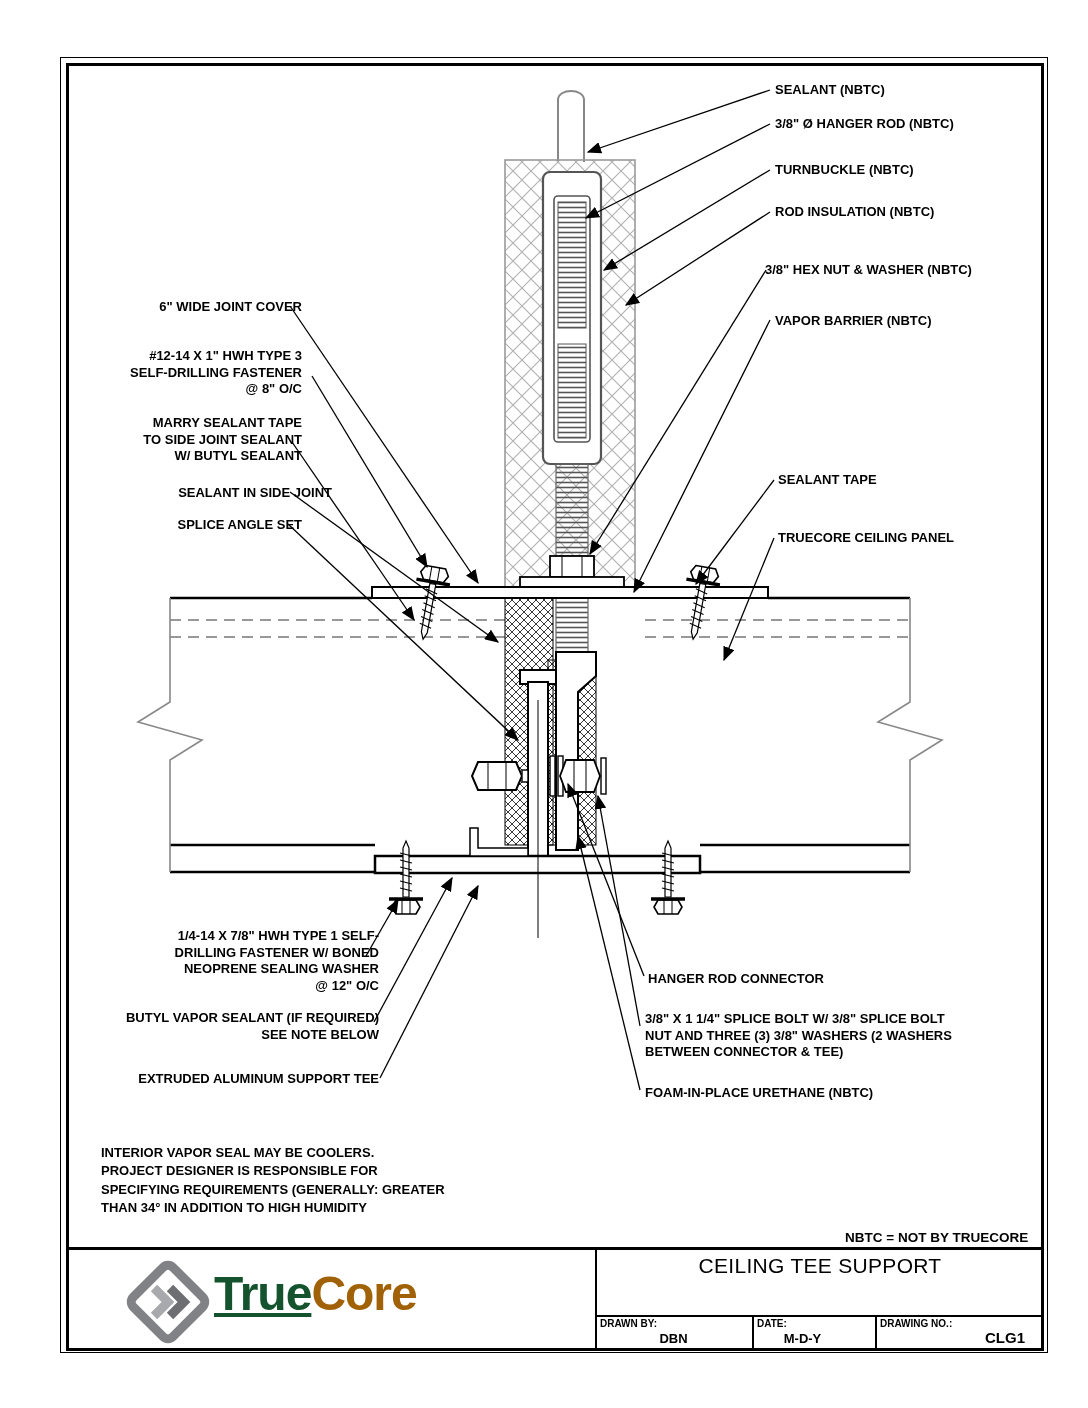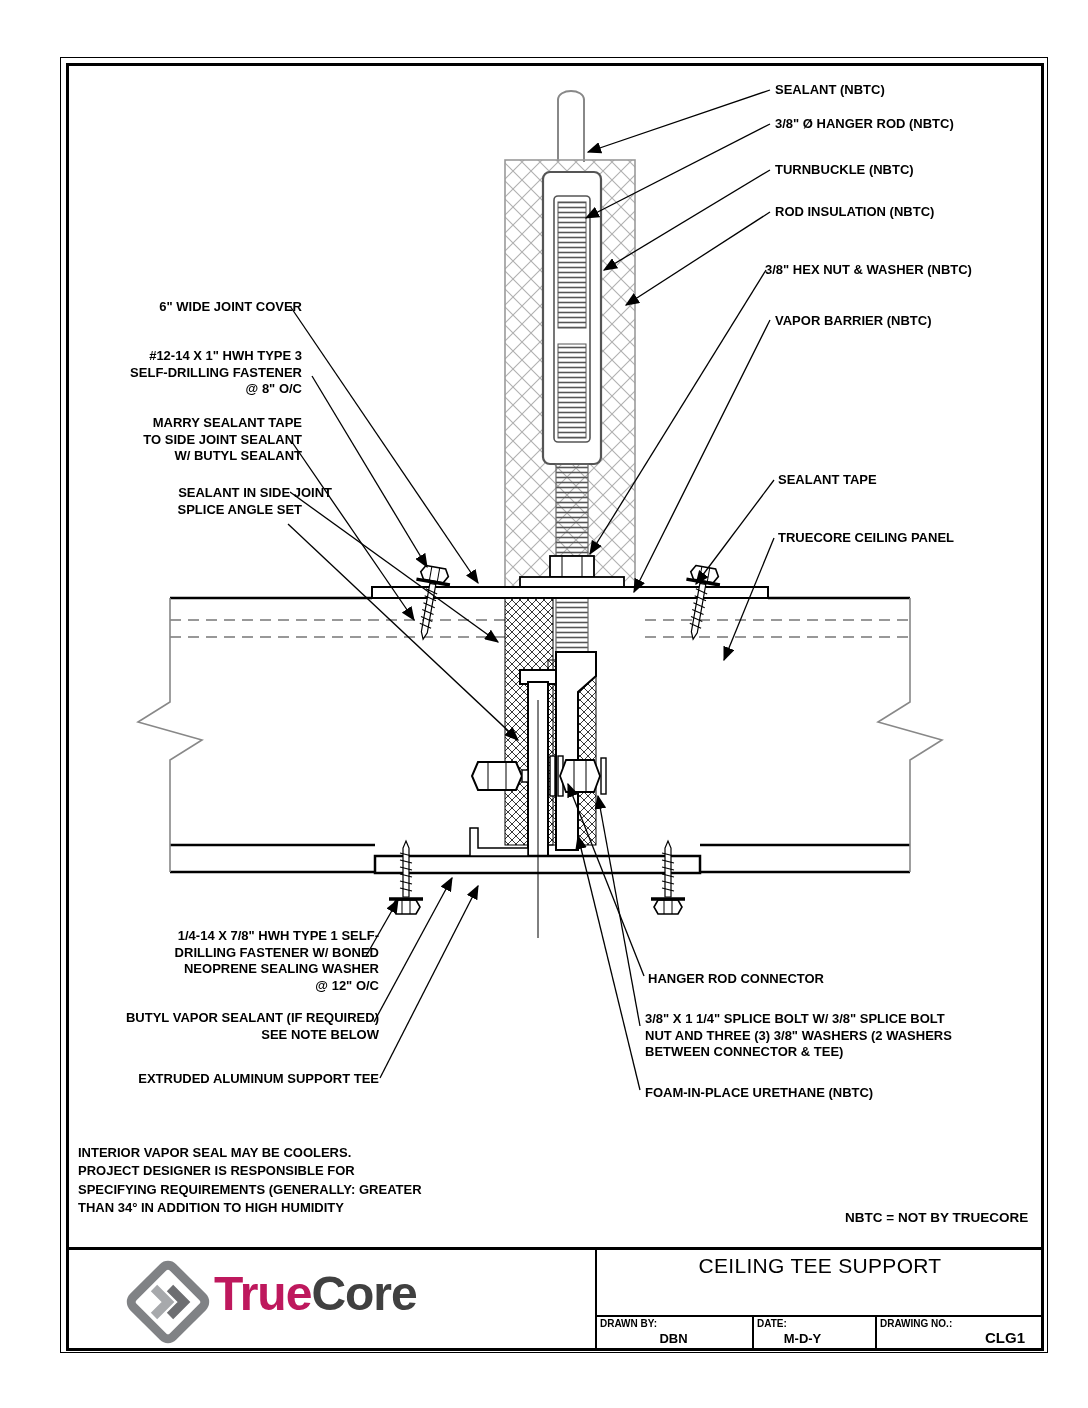--- a/index.html
+++ b/index.html
@@ -5,31 +5,31 @@
   html,body{margin:0;padding:0;background:#fff;}
   #page{position:relative;width:1088px;height:1408px;background:#fff;overflow:hidden;
         font-family:"Liberation Sans",sans-serif;color:#000;padding-left:19px;}
   .border-outer{position:absolute;left:60px;top:57px;width:986px;height:1294px;border:1.5px solid #000;}
   .border-inner{position:absolute;left:66px;top:63px;width:972px;height:1282px;border:3px solid #000;}
   .callout{position:absolute;font-size:13px;font-weight:700;line-height:1.28;white-space:pre-line;letter-spacing:0;}
   .callout.l{text-align:right;width:270px;}
   .callout.bl{text-align:right;width:300px;}
   .note{position:absolute;font-size:13px;font-weight:700;line-height:1.42;}
   .note-title{text-decoration:underline;}
-  .note-body{white-space:pre-line;}
-  .legend{position:absolute;font-size:13.5px;font-weight:700;}
+  .note-body{white-space:pre-line;margin-left:23px;}
+  .legend{position:absolute;font-size:13.5px;font-weight:700;margin-top:20px;}
   
   .tb-line{position:absolute;background:#000;}
   .tb-title{position:absolute;left:597px;top:1252px;width:446px;text-align:center;
             font-size:21px;font-weight:400;line-height:28px;letter-spacing:.3px;}
   .tb-small{position:absolute;font-size:10px;font-weight:700;}
   .tb-val{position:absolute;font-size:13px;font-weight:700;text-align:center;}
   .logo-text{position:absolute;left:214px;top:1266px;font-size:48px;font-weight:700;letter-spacing:-1px;}
-  .logo-true{color:#be185d;}
-  .logo-core{color:#404040;margin-top:28px;}
+  .logo-true{color:#14532d;text-decoration:underline;}
+  .logo-core{color:#a16207;margin-top:28px;}
   svg{display:block;}
   .abs{position:absolute;}
 </style>
 </head>
 <body>
 
 <div id="page">
 
   <div class="border-outer"></div>
   <div class="border-inner"></div>
@@ -178,21 +178,21 @@
   <div class="callout" style="left:778px;top:530px">TRUECORE CEILING PANEL</div>
 
   <div class="callout l" style="right:805px;top:299px">6" WIDE JOINT COVER</div>
   <div class="callout l" style="right:805px;top:348px">#12-14 X 1" HWH TYPE 3
 SELF-DRILLING FASTENER
 @ 8" O/C</div>
   <div class="callout l" style="right:805px;top:415px">MARRY SEALANT TAPE
 TO SIDE JOINT SEALANT
 W/ BUTYL SEALANT</div>
   <div class="callout l" style="right:775px;top:485px">SEALANT IN SIDE JOINT</div>
-  <div class="callout l" style="right:805px;top:502px">SPLICE ANGLE SET</div>
+  <div class="callout l" style="right:805px;top:517px">SPLICE ANGLE SET</div>
 
   <div class="callout bl" style="right:728px;top:928px">1/4-14 X 7/8" HWH TYPE 1 SELF-
 DRILLING FASTENER  W/ BONED
 NEOPRENE SEALING WASHER
 @ 12" O/C</div>
   <div class="callout bl" style="right:728px;top:1010px">BUTYL VAPOR SEALANT (IF REQUIRED)
 SEE NOTE BELOW</div>
   <div class="callout bl" style="right:728px;top:1071px">EXTRUDED ALUMINUM SUPPORT TEE</div>
 
   <div class="callout" style="left:648px;top:971px">HANGER ROD CONNECTOR</div>

